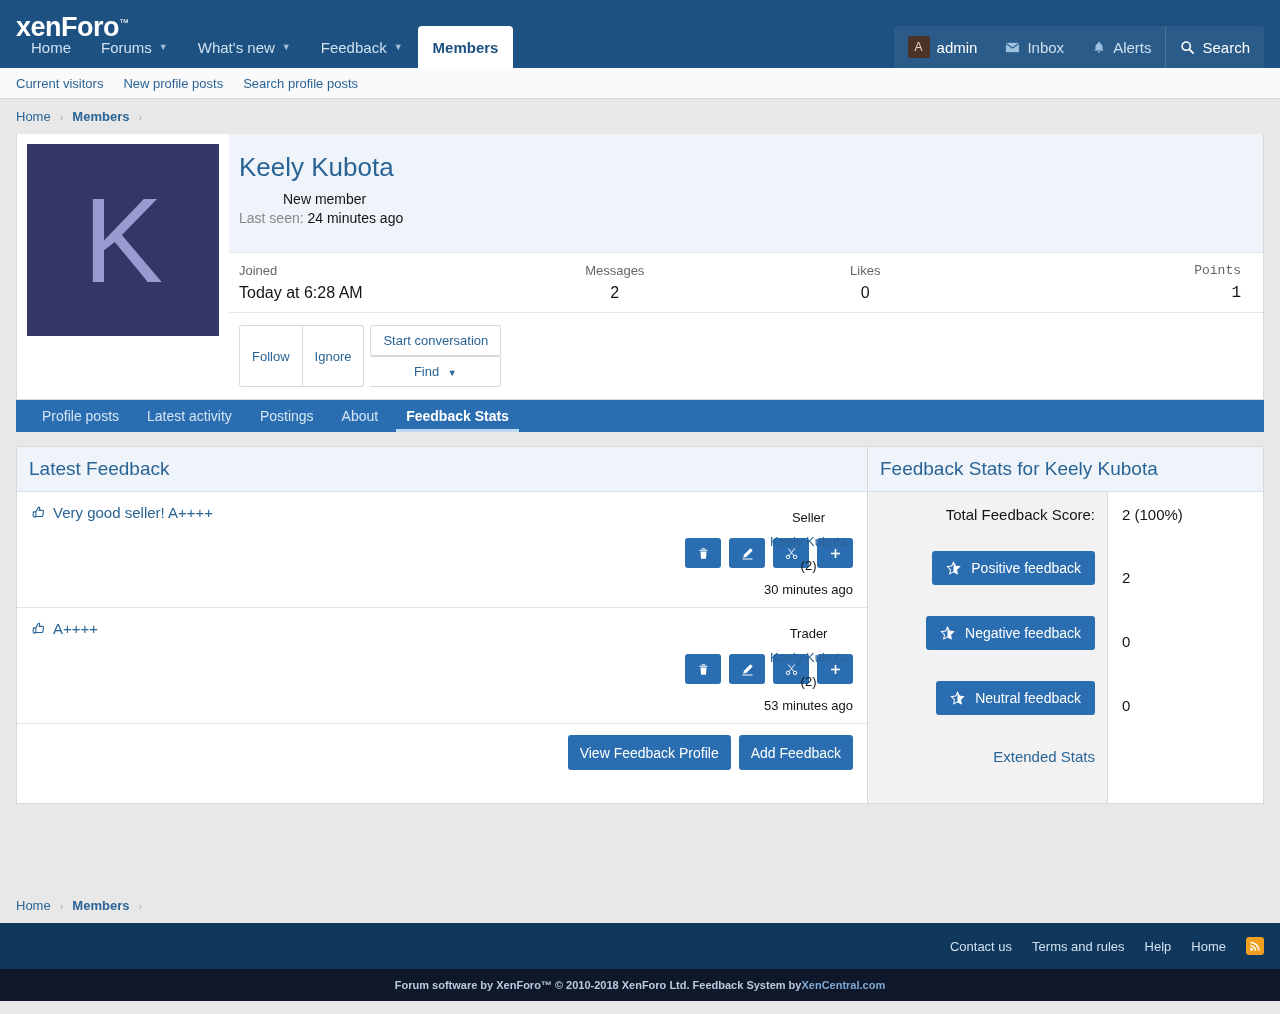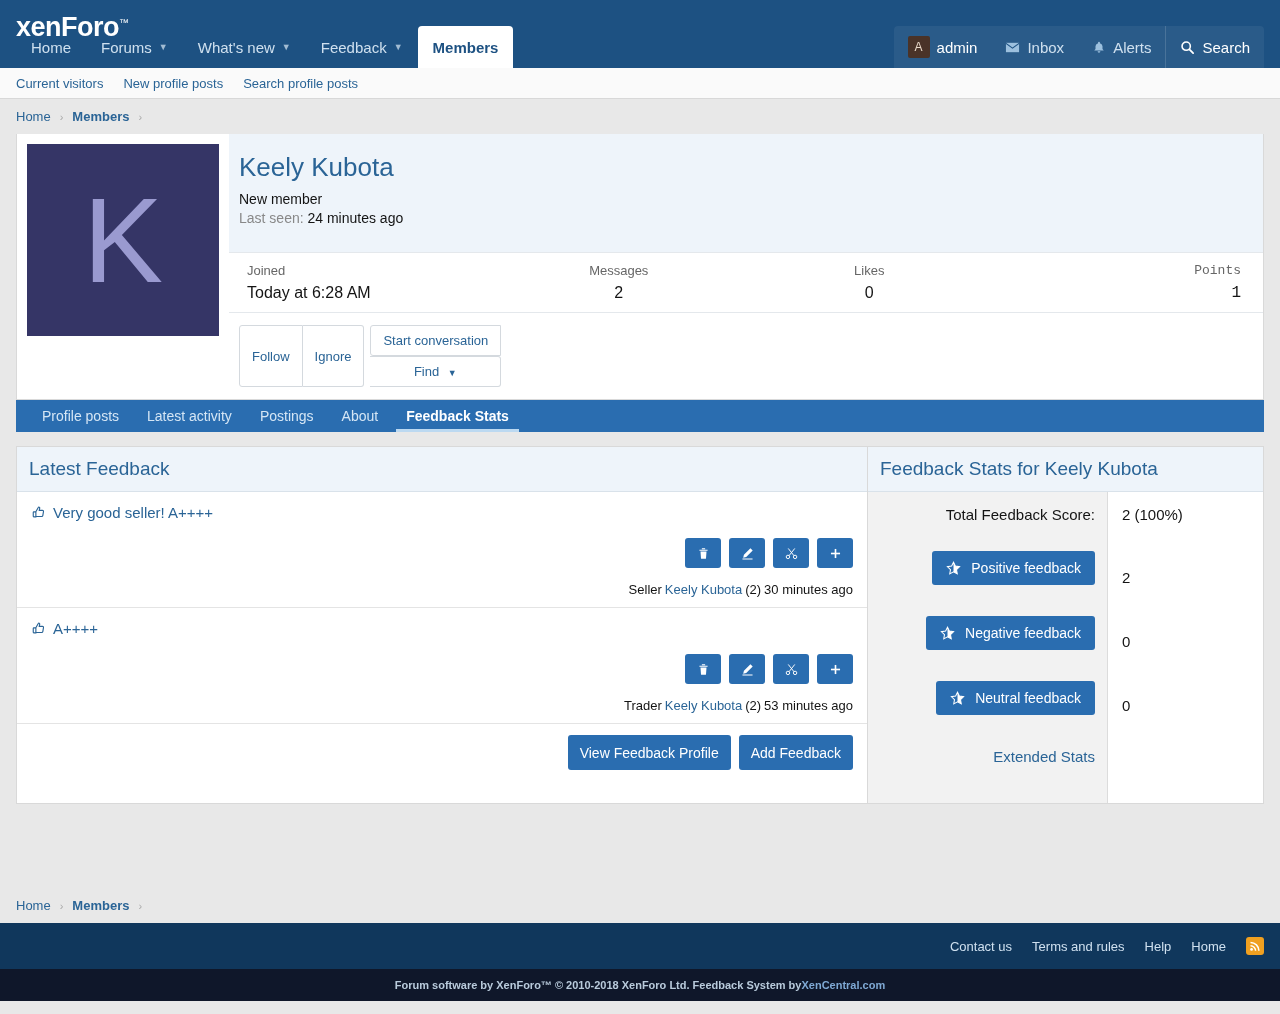--- a/index.html
+++ b/index.html
@@ -163,21 +163,21 @@
     flex: 0 0 auto;
     height: 118px;
   }
   .pname {
     font-size: 26px;
     color: #2a6496;
     margin: 0 0 8px 0;
     font-weight: normal;
     cursor: pointer;
   }
-  .ptitle { font-size: 14px; color: #141414; margin-bottom: 3px; }
+  .ptitle { font-size: 14px; color: #141414; margin-bottom: 3px; margin-left: 44px; }
   .pseen { font-size: 14px; color: #141414; }
   .pseen .lbl { color: #888; }
   .modtools {
     position: absolute;
     right: 12px;
     top: 10px;
     display: flex;
   }
   .btn-outline {
     background: #fff;
@@ -192,21 +192,21 @@
   .btn-outline:first-child { border-radius: 3px 0 0 3px; }
   .btn-outline:last-child { border-radius: 0 3px 3px 0; }
 
   .pstats {
     display: flex;
     border-top: 1px solid #e4e8ec;
     border-bottom: 1px solid #e4e8ec;
     padding: 10px 22px 10px 10px;
     background: #fff;
   }
-  .pstat { flex: 1; text-align: center; margin-left: 8px; }
+  .pstat { flex: 1; text-align: center; }
   .pstat:first-child { text-align: left; }
   .pstat:last-child { text-align: right; font-family: Liberation Mono, monospace; }
   .pstat .k { font-size: 13px; color: #666; margin-bottom: 6px; }
   .pstat .v { font-size: 16px; color: #141414; }
 
   .pactions { padding: 12px 10px; display: flex; }
   .pact-group { display: flex; }
   .pact-group + .pact-group { margin-left: 6px; flex-direction: column; }
 
   
@@ -289,22 +289,23 @@
     justify-content: center;
     cursor: pointer;
   }
   .fbmeta {
     position: absolute;
     right: 14px;
     bottom: 10px;
     font-size: 13px;
     color: #141414;
     display: flex;
-    gap: 3px;
-    align-items: flex-end;
+    gap: 9px;
+    align-items: center;
+    flex-direction: column;
   }
   .fbmeta a { color: #2a6496; text-decoration: none; cursor: pointer; }
 
   .fbfoot {
     padding: 11px 14px;
     display: flex;
     justify-content: flex-end;
     gap: 8px;
     min-height: 57px;
   }

